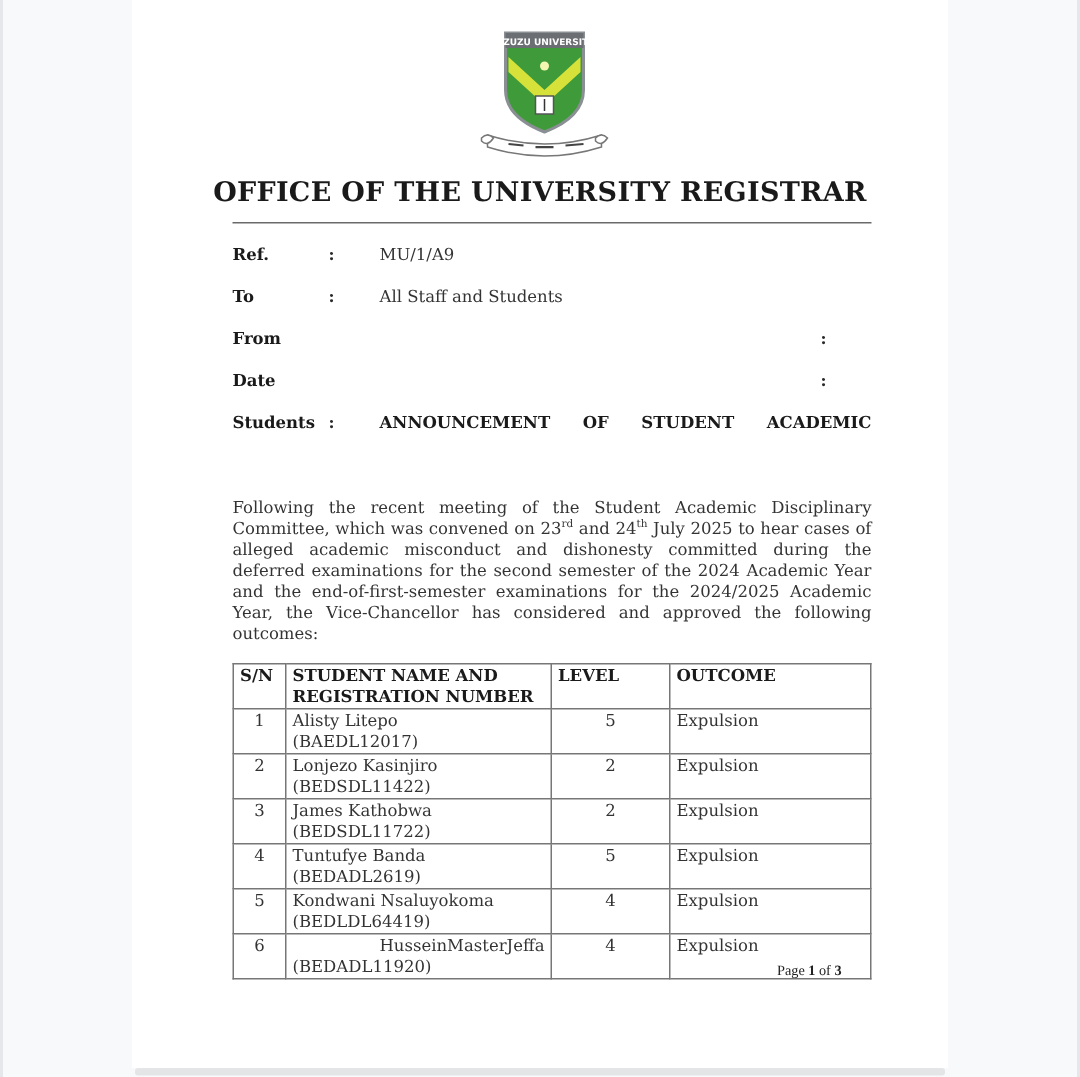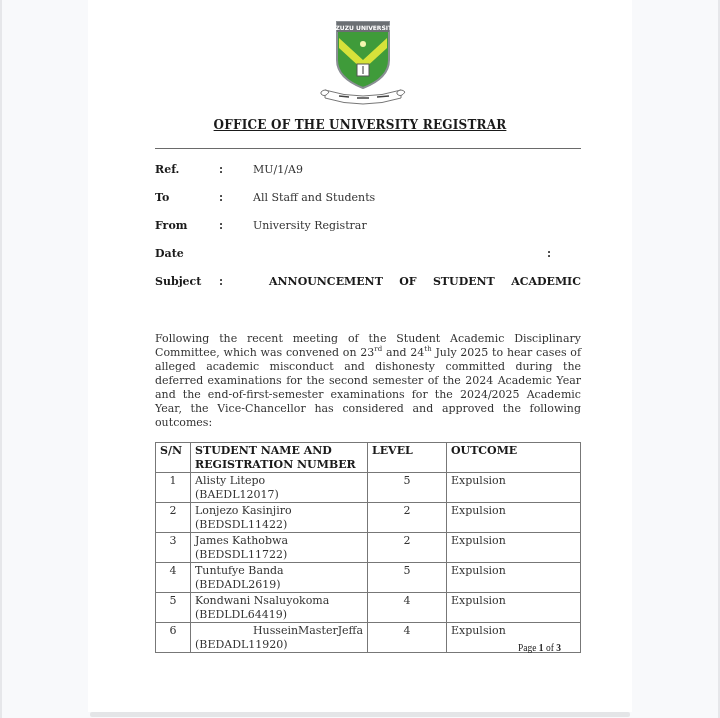--- a/index.html
+++ b/index.html
@@ -16,32 +16,32 @@
     position:absolute; left:88px; top:0; width:544px; height:712px;
     background:#ffffff;
   }
   .scrollbar {
     position:absolute; left:90px; top:712px; width:540px; height:5px;
     background:#e4e5e7; border-radius:2px;
   }
   .logo { position:absolute; left:229px; top:16px; width:92px; height:92px; }
   .office-title {
     position:absolute; left:0; width:100%; top:118px; text-align:center;
-    font-weight:bold; font-size:12px; letter-spacing:0.2px; color:#1a1a1a;text-decoration:underline;
+    font-weight:bold; font-size:18px; letter-spacing:0.2px; color:#1a1a1a;
   }
   .rule {
     position:absolute; left:67px; top:148px; width:426px; height:1px; background:#6a6a6a;
   }
   .meta { position:absolute; left:67px; top:163px; width:426px; font-size:11px; }
   .meta-row { display:flex; height:28px; align-items:flex-start;justify-content:space-between; }
   .meta-label { width:64px; font-weight:bold; color:#1a1a1a; }
   .meta-colon { width:34px; font-weight:bold; }
   .meta-value { flex:1; color:#333; }
   .meta-value.subject { font-weight:bold; color:#1a1a1a; text-align:justify; text-align-last:left; line-height:14px; }
-  .subject-line1 { display:flex; justify-content:space-between;margin-left:16px; }
+  .subject-line1 { display:flex; justify-content:space-between; }
   .body-text {
     position:absolute; left:67px; top:332px; width:426px;
     font-size:11px; line-height:14px; text-align:justify; color:#333;
   }
   sup { font-size:7px; vertical-align:super; line-height:0; }
   table.outcomes {
     position:absolute; left:67px; top:442px; width:426px;
     border-collapse:collapse; font-size:11px; color:#333;
   }
   table.outcomes th, table.outcomes td {
@@ -95,28 +95,27 @@
       <span class="meta-value">MU/1/A9</span>
     </div>
     <div class="meta-row">
       <span class="meta-label">To</span>
       <span class="meta-colon">:</span>
       <span class="meta-value">All Staff and Students</span>
     </div>
     <div class="meta-row">
       <span class="meta-label">From</span>
       <span class="meta-colon">:</span>
-      <span class="meta-value">University Registrar</span>
     </div>
     <div class="meta-row">
       <span class="meta-label">Date</span>
       <span class="meta-colon">:</span>
     </div>
     <div class="meta-row">
-      <span class="meta-label">Subject</span>
+      <span class="meta-label">Students</span>
       <span class="meta-colon">:</span>
       <span class="meta-value subject">
         <span class="subject-line1">
           <span>ANNOUNCEMENT</span>
           <span>OF</span>
           <span>STUDENT</span>
           <span>ACADEMIC</span>
         </span>
       </span>
     </div>

